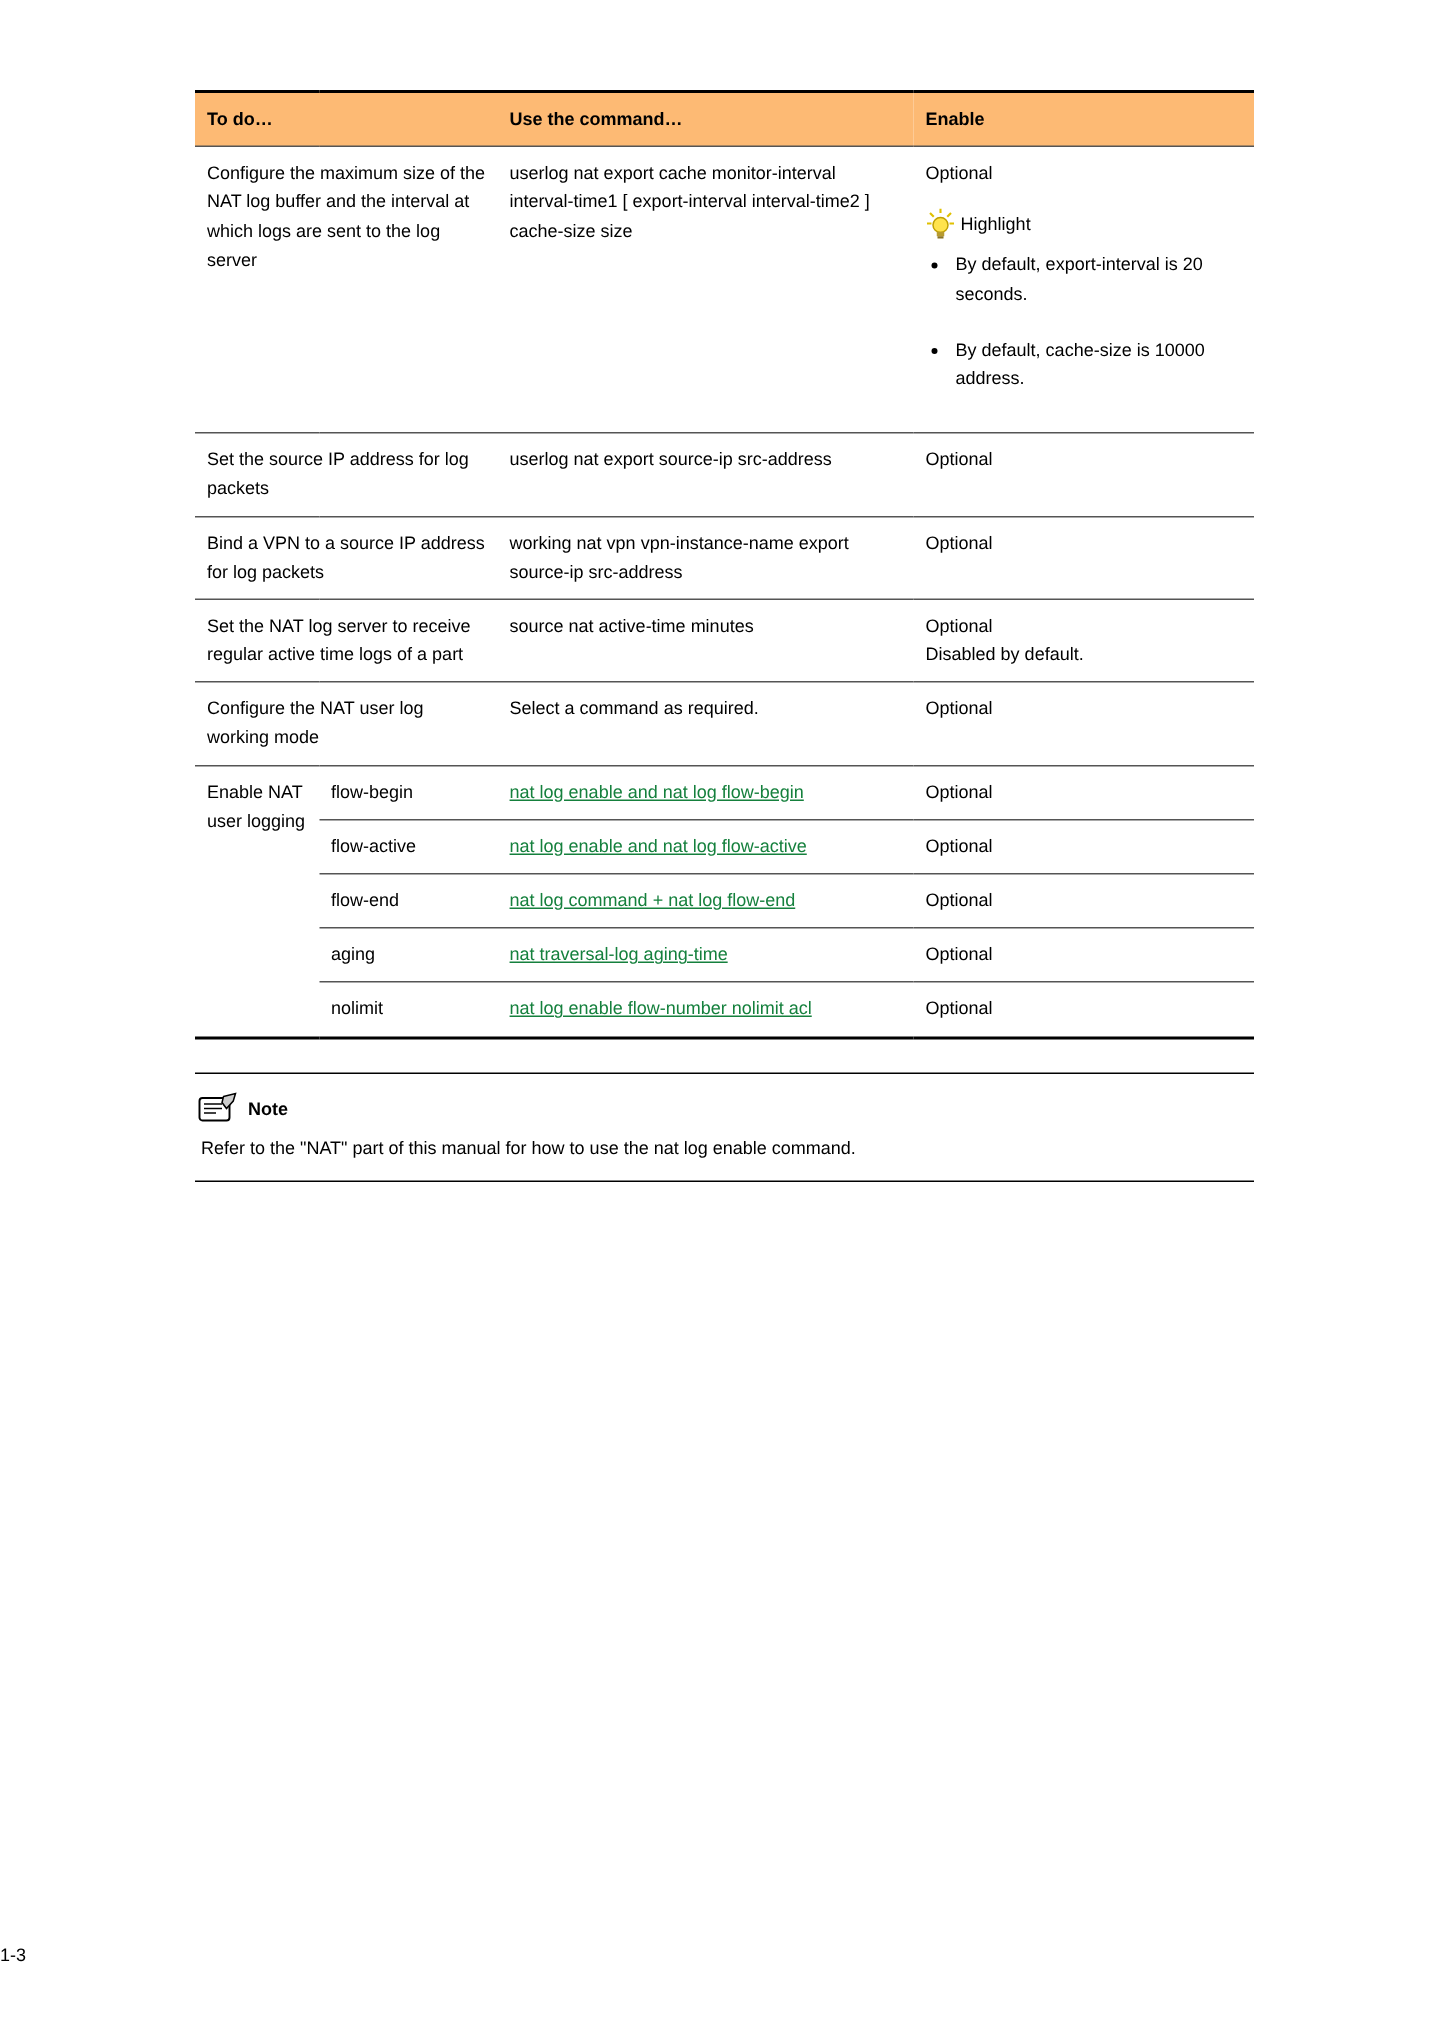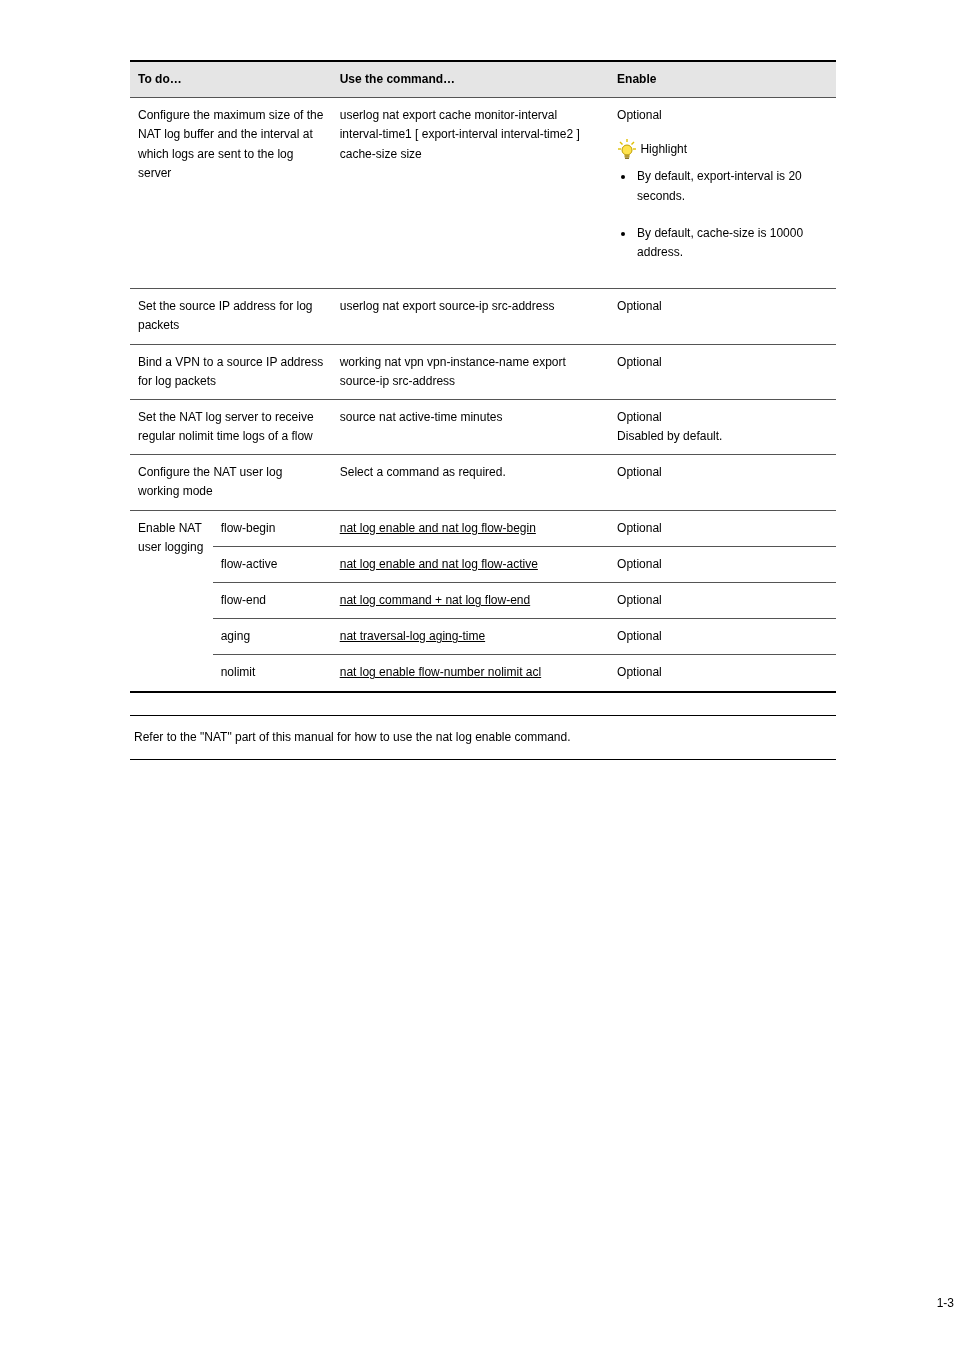--- a/index.html
+++ b/index.html
@@ -26,47 +26,47 @@
   }
   table.main th, table.main td {
     border-bottom: 1px solid #555;
     padding: 8px 8px;
     text-align: left;
     vertical-align: top;
     font-size: 12px;
     line-height: 1.6;
   }
   table.main th {
-    background: #e5e5e5;
+    background: #fdba74;
     font-weight: bold;
   }
   col.c1 { width: 82px; }
   col.c2 { width: 118px; }
   col.c3 { width: 275px; }
   col.c4 { width: 225px; }
-  .link { color: #000000; text-decoration: underline; }
+  .link { color: #15803d; text-decoration: underline; }
   .highlight-row svg.bulb { vertical-align: middle; }
   .highlight-label { font-weight: normal; vertical-align: middle; }
   ul.dots { margin: 6px 0 0 18px; padding: 0; }
   ul.dots li { margin: 0 0 18px 0; padding-left: 2px; }
   .note-block {
     border-top: 1px solid #000;
     border-bottom: 1px solid #000;
     margin-top: 22px;
     padding: 12px 2px 12px 2px;
   }
   .note-head { margin-bottom: 6px; }
   .note-head svg { vertical-align: middle; }
   .note-head .lbl { font-weight: bold; vertical-align: middle; margin-left: 4px; }
   .note-body { margin-left: 2px; line-height: 1.6; }
   .page-num {
     position: absolute;
     bottom: 40px;
     left: 0; right: 0;
-    text-align: right;
+    text-align: left;
     font-size: 12px;
   }
 </style>
 </head>
 <body>
 <div class="page">
 
 <table class="main">
   <colgroup>
     <col class="c1">
@@ -115,21 +115,21 @@
       <td>Optional</td>
     </tr>
 
     <tr>
       <td colspan="2">Bind a VPN to a source IP address for log packets</td>
       <td>working nat vpn vpn-instance-name export source-ip src-address</td>
       <td>Optional</td>
     </tr>
 
     <tr>
-      <td colspan="2">Set the NAT log server to receive regular nolimit time logs of a flow</td>
+      <td colspan="2">Set the NAT log server to receive regular active time logs of a part</td>
       <td>source nat active-time minutes</td>
       <td style="white-space:pre-line;">Optional
 Disabled by default.</td>
     </tr>
 
     <tr>
       <td colspan="2">Configure the NAT user log working mode</td>
       <td>Select a command as required.</td>
       <td>Optional</td>
     </tr>
@@ -157,18 +157,28 @@
     </tr>
     <tr>
       <td style="border-bottom:2px solid #000;">nolimit</td>
       <td style="border-bottom:2px solid #000;"><span class="link">nat log enable flow-number nolimit acl</span></td>
       <td style="border-bottom:2px solid #000;">Optional</td>
     </tr>
   </tbody>
 </table>
 
 <div class="note-block">
+  <div class="note-head">
+    <svg width="26" height="22" viewBox="0 0 26 22">
+      <rect x="1" y="4" width="20" height="15" rx="2" fill="#fff" stroke="#000" stroke-width="1.3"></rect>
+      <line x1="4" y1="8" x2="16" y2="8" stroke="#000" stroke-width="1"></line>
+      <line x1="4" y1="11" x2="16" y2="11" stroke="#000" stroke-width="1"></line>
+      <line x1="4" y1="14" x2="12" y2="14" stroke="#000" stroke-width="1"></line>
+      <polygon points="17,3 25,1 23.5,6 19,11 16,7" fill="#ccc" stroke="#000" stroke-width="1"></polygon>
+    </svg>
+    <span class="lbl">Note</span>
+  </div>
   <div class="note-body">Refer to the "NAT" part of this manual for how to use the nat log enable command.</div>
 </div>
 
 <div class="page-num">1-3</div>
 
 </div>
 
 </body></html>

